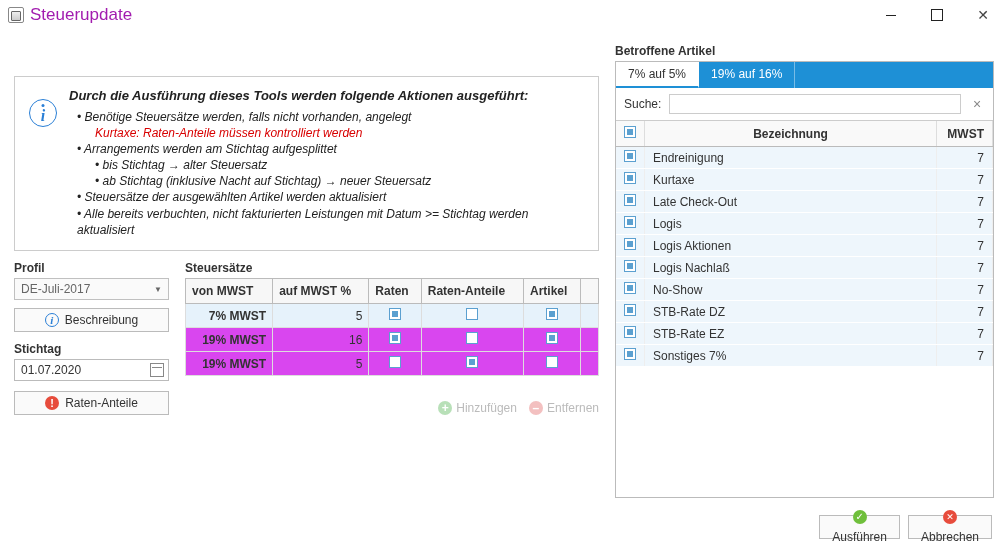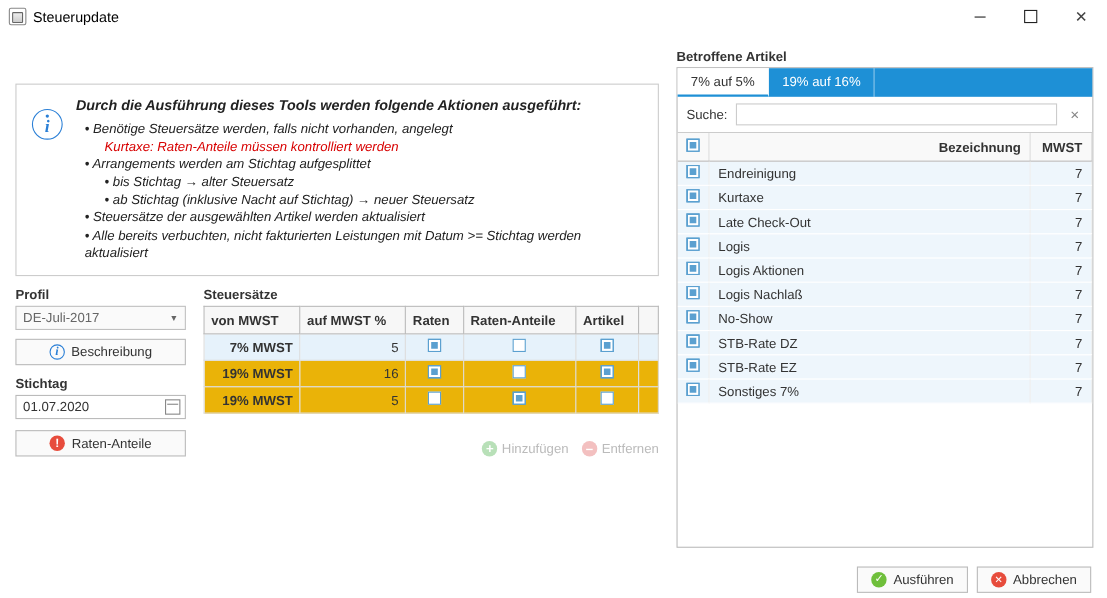--- a/index.html
+++ b/index.html
@@ -23,21 +23,21 @@
   .titlebar .appicon {
     width: 16px; height: 16px; margin-right: 6px;
     border: 1px solid #888; border-radius: 2px;
     position: relative; background: #fff;
   }
   .titlebar .appicon::before {
     content: ""; position: absolute; left: 2px; top: 3px;
     width: 8px; height: 8px; border: 1px solid #666; border-radius: 1px;
     background: linear-gradient(#eee,#ccc);
   }
-  .titlebar .title { flex: 1; font-size: 13px; color: #000000; }
+  .titlebar .title { flex: 1; font-size: 17px; color: #a21caf; }
   .winbtn {
     width: 46px; height: 30px; display: flex; align-items: center; justify-content: center;
     font-size: 12px; color: #444; cursor: pointer;
   }
   .winbtn.min::before { content:""; width:10px; border-top:1px solid #222; }
   .winbtn.max::before { content:""; width:10px; height:10px; border:1px solid #222; }
   .winbtn.close { font-size: 14px; }
 
   
   .content { display: flex; padding: 14px 12px 12px 14px; gap: 16px; height: calc(100% - 30px - 34px); }
@@ -103,21 +103,21 @@
   .tax-pane { flex: 1; display: flex; flex-direction: column; }
   .tax-table {
     border: 1px solid #bbb; border-collapse: collapse; width: 100%; font-size: 12px;
   }
   .tax-table th {
     background: #f7f7f7; border: 1px solid #bbb; font-weight: bold; padding: 5px 6px;
     text-align: left;
   }
   .tax-table td {
     border: 1px solid #ddd; padding: 4px 6px; text-align: right; height: 24px;
-    background: #eab308;
+    background: #d946ef;
   }
   .tax-table tr.sel td { background: #e6f2fb; }
   .tax-table td.ck { text-align: center; }
   .chk {
     display:inline-block; width:12px; height:12px; border:1px solid #5ba0d0; background:#fff;
   }
   .chk.on { background:#5ba0d0; box-shadow: inset 0 0 0 2px #fff; }
   .tax-btns { display: flex; justify-content: flex-end; gap: 12px; margin-top: auto; padding-top: 10px; }
   .link-btn { display:flex; align-items:center; gap:4px; font-size:12px; color:#bbb; cursor:default; }
   .link-btn .ico-circ { width:14px; height:14px; border-radius:50%; display:inline-flex; align-items:center; justify-content:center; font-size:12px; }
@@ -143,42 +143,42 @@
     display:flex; align-items:center; gap:8px; padding:6px 8px; border-bottom:1px solid #ccc;
   }
   .search-row input {
     flex:1; height:20px; border:1px solid #ccc; font-size:12px; padding:0 6px;
   }
   .search-clear { width:16px; text-align:center; color:#888; cursor:pointer; font-size:14px; }
   .art-table {
     width:100%; border-collapse:collapse; font-size:12px;
   }
   .art-table thead th {
-    border-bottom:1px solid #bbb; border-right:1px solid #ddd; text-align:right;
+    border-bottom:1px solid #bbb; border-right:1px solid #ddd; text-align:center;
     padding:5px 8px; font-weight:bold; background:#f9f9f9;
   }
   .art-table thead th:last-child { text-align:right; width:56px; }
   .art-table thead th:first-child { width:28px; text-align:center; }
   .art-table tbody td {
     padding:3px 8px; border-right:1px solid #eee; background:#eef6fc;
     border-bottom:1px solid #fff;
   }
   .art-table tbody td:first-child { text-align:center; }
   .art-table tbody td:last-child { text-align:right; }
   .art-wrap { flex:1; overflow:auto; }
   .art-wrap::-webkit-scrollbar { width:16px; }
   .art-wrap::-webkit-scrollbar-track { background:#f0f0f0; }
   .art-wrap::-webkit-scrollbar-thumb { background:#c0c0c0; border:3px solid #f0f0f0; border-radius:8px; }
 
   
   .footer {
     height: 34px; display:flex; align-items:center; justify-content:flex-end;
     gap:8px; padding-right:14px;
   }
-  .footer .btn { width:auto; padding:0 12px; }
+  .footer .btn { width:auto; padding:0 12px;flex-direction:column; }
   .ico-ok { border-radius:50%; background:#6fbf3b; color:#fff; position:relative; }
   .ico-ok::after { content:"✓"; font-size:10px; line-height:14px; display:block; text-align:center; }
   .ico-cancel { border-radius:50%; background:#e74c3c; color:#fff; position:relative; }
   .ico-cancel::after { content:"✕"; font-size:9px; line-height:14px; display:block; text-align:center; }
 </style>
 </head>
 <body>
 
 <div class="titlebar">
   <span class="appicon"></span>

